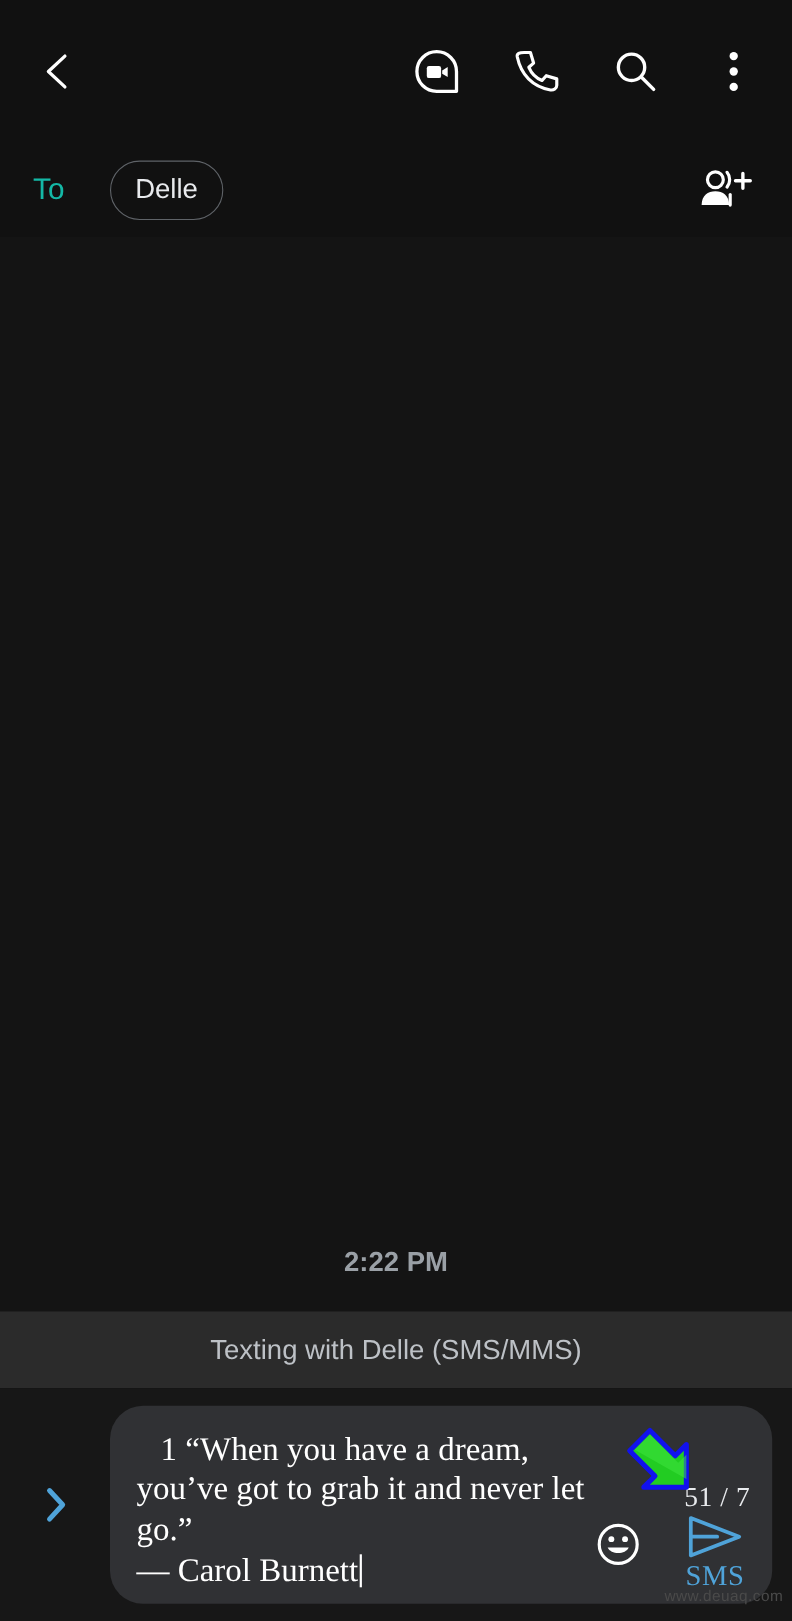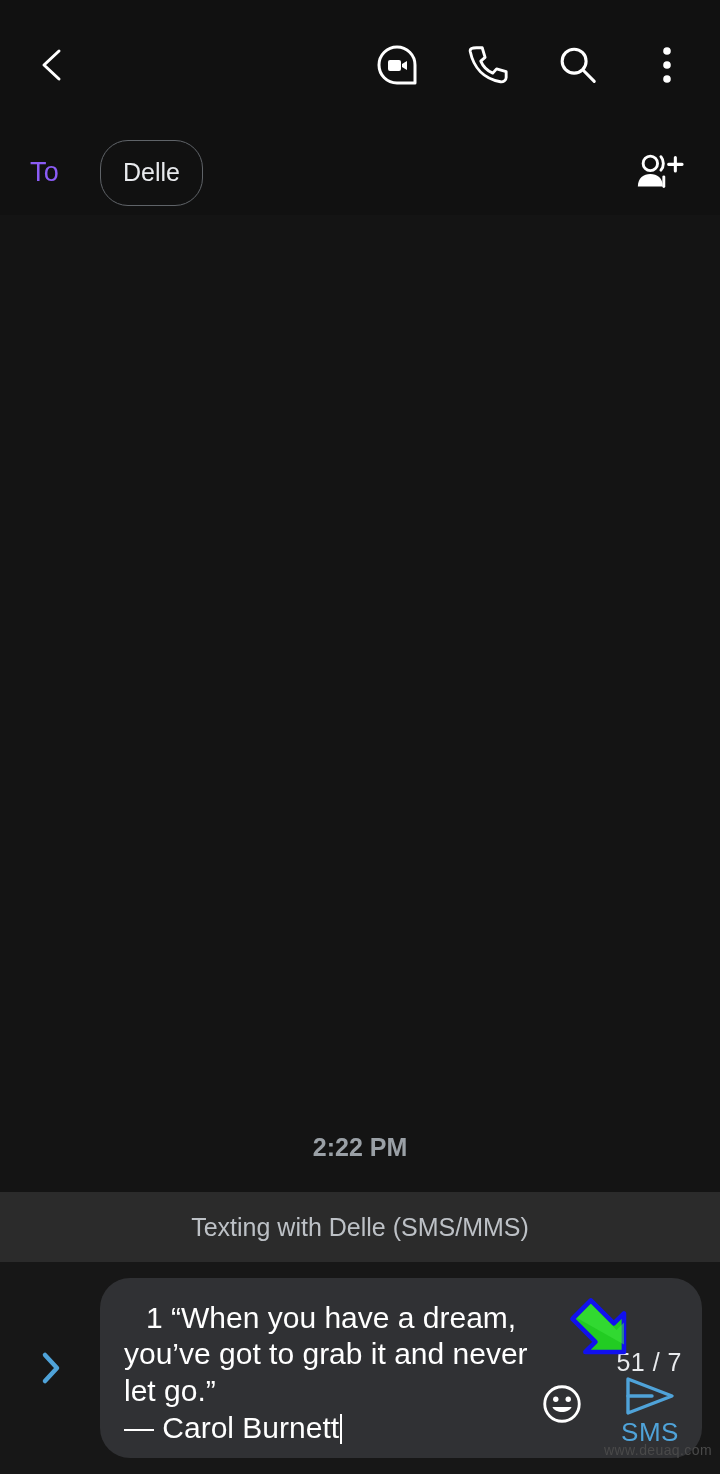--- a/index.html
+++ b/index.html
@@ -43,28 +43,28 @@
   
   .to-row {
     position:relative;
     height:85px;
     background:#111111;
     display:flex; align-items:center;
     flex:0 0 auto;
   }
   .to-label {
     margin-left:30px;
-    color:#8b5cf6;
+    color:#14b8a6;
     font-size:27px;
     letter-spacing:.2px;
   }
   .chip {
     margin-left:41px;
     min-width:95px;
-    height:66px;
+    height:54px;
     padding:0 22px;
     border:1.6px solid #5f6368;
     border-radius:28px;
     display:flex; align-items:center; justify-content:center;
     color:#e8eaed;
     font-size:25px;
   }
   .addperson {
     margin-left:auto;
     margin-right:30px;
@@ -115,20 +115,21 @@
   .input-bubble {
     flex:1 1 auto;
     margin:0 18px 0 10px;
     min-height:178px;
     background:#303134;
     border-radius:30px;
     display:flex;
     align-items:stretch;
     position:relative;
     padding:14px 0 12px 0;
+    font-family:Liberation Serif, serif;
   }
   .msg-text {
     flex:1 1 auto;
     padding:8px 6px 0 24px;
     color:#ffffff;
     font-size:30px;
     line-height:1.22;
     white-space:pre-wrap;
     word-break:break-word;
     text-indent:22px;

